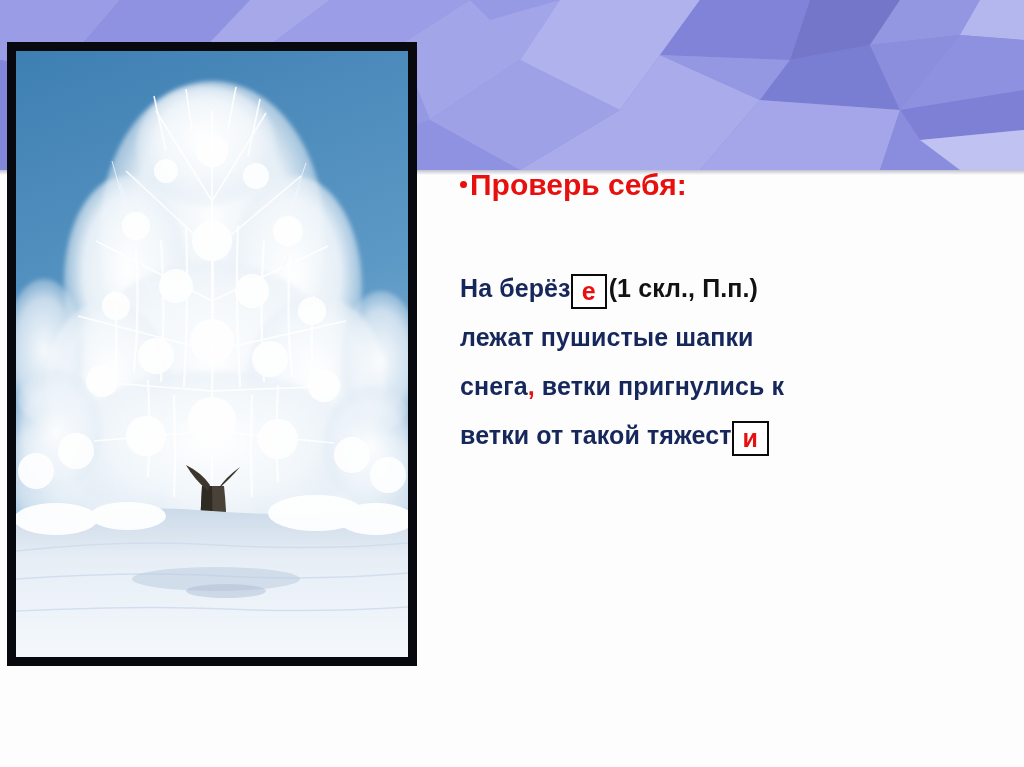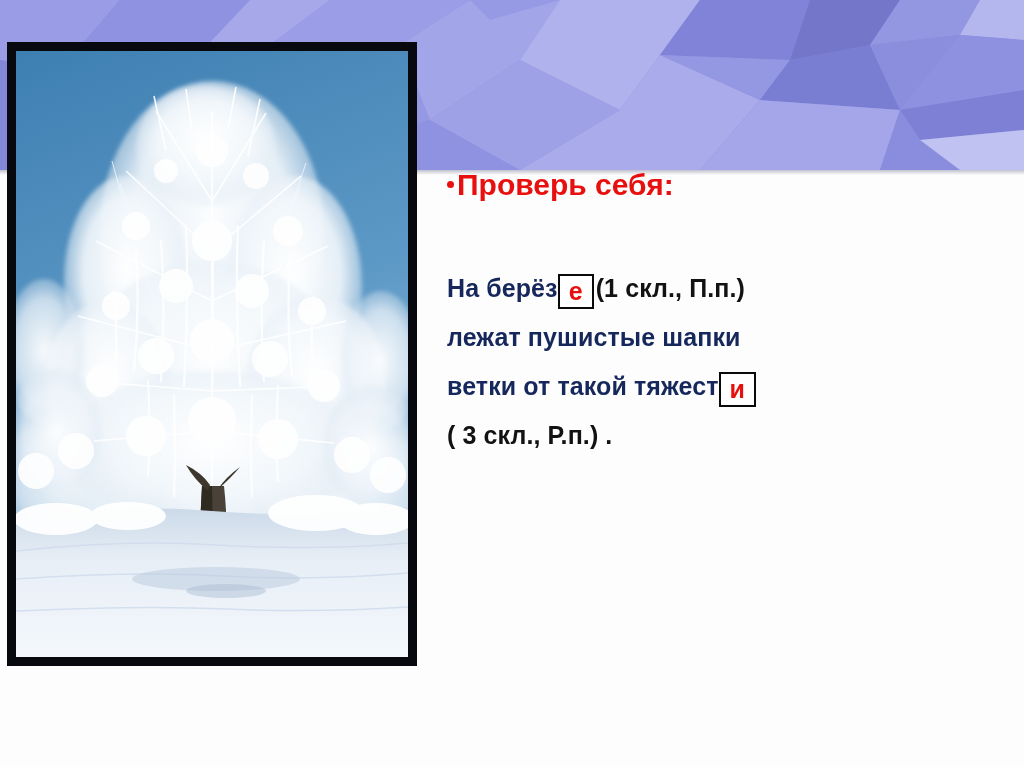--- a/index.html
+++ b/index.html
@@ -64,21 +64,21 @@
     width: 100%;
     height: 100%;
     overflow: hidden;
     background: #4a86b4;
   }
   #photo svg { display: block; width: 100%; height: 100%; }
 
   
   #text-col {
     position: absolute;
-    left: 447px;
+    left: 460px;
     top: 168px;
     width: 560px;
   }
 
   .hdr-line {
     color: #e8100f;
     font-size: 30px;
     font-weight: bold;
     line-height: 34px;
     white-space: nowrap;
@@ -320,22 +320,24 @@
     <div class="body-block">
 
       <p>
         <span class="navy">На берёз</span><span class="answer-box">е</span><span class="dark">(1 скл., П.п.)</span>
       </p>
 
       <p>
         <span class="navy">лежат пушистые шапки</span>
       </p>
 
+      <p>
+        <span class="navy">снега</span><span class="red">,</span><span class="navy"> ветки пригнулись к</span>
+      </p>
 
       <p>
         <span class="navy">ветки от такой тяжест</span><span class="answer-box">и</span>
       </p>
 
-      <p class="last-line dark">( 3 скл., Р.п.) .</p>
     </div>
   </div>
 
 </div>
 
 </body></html>

